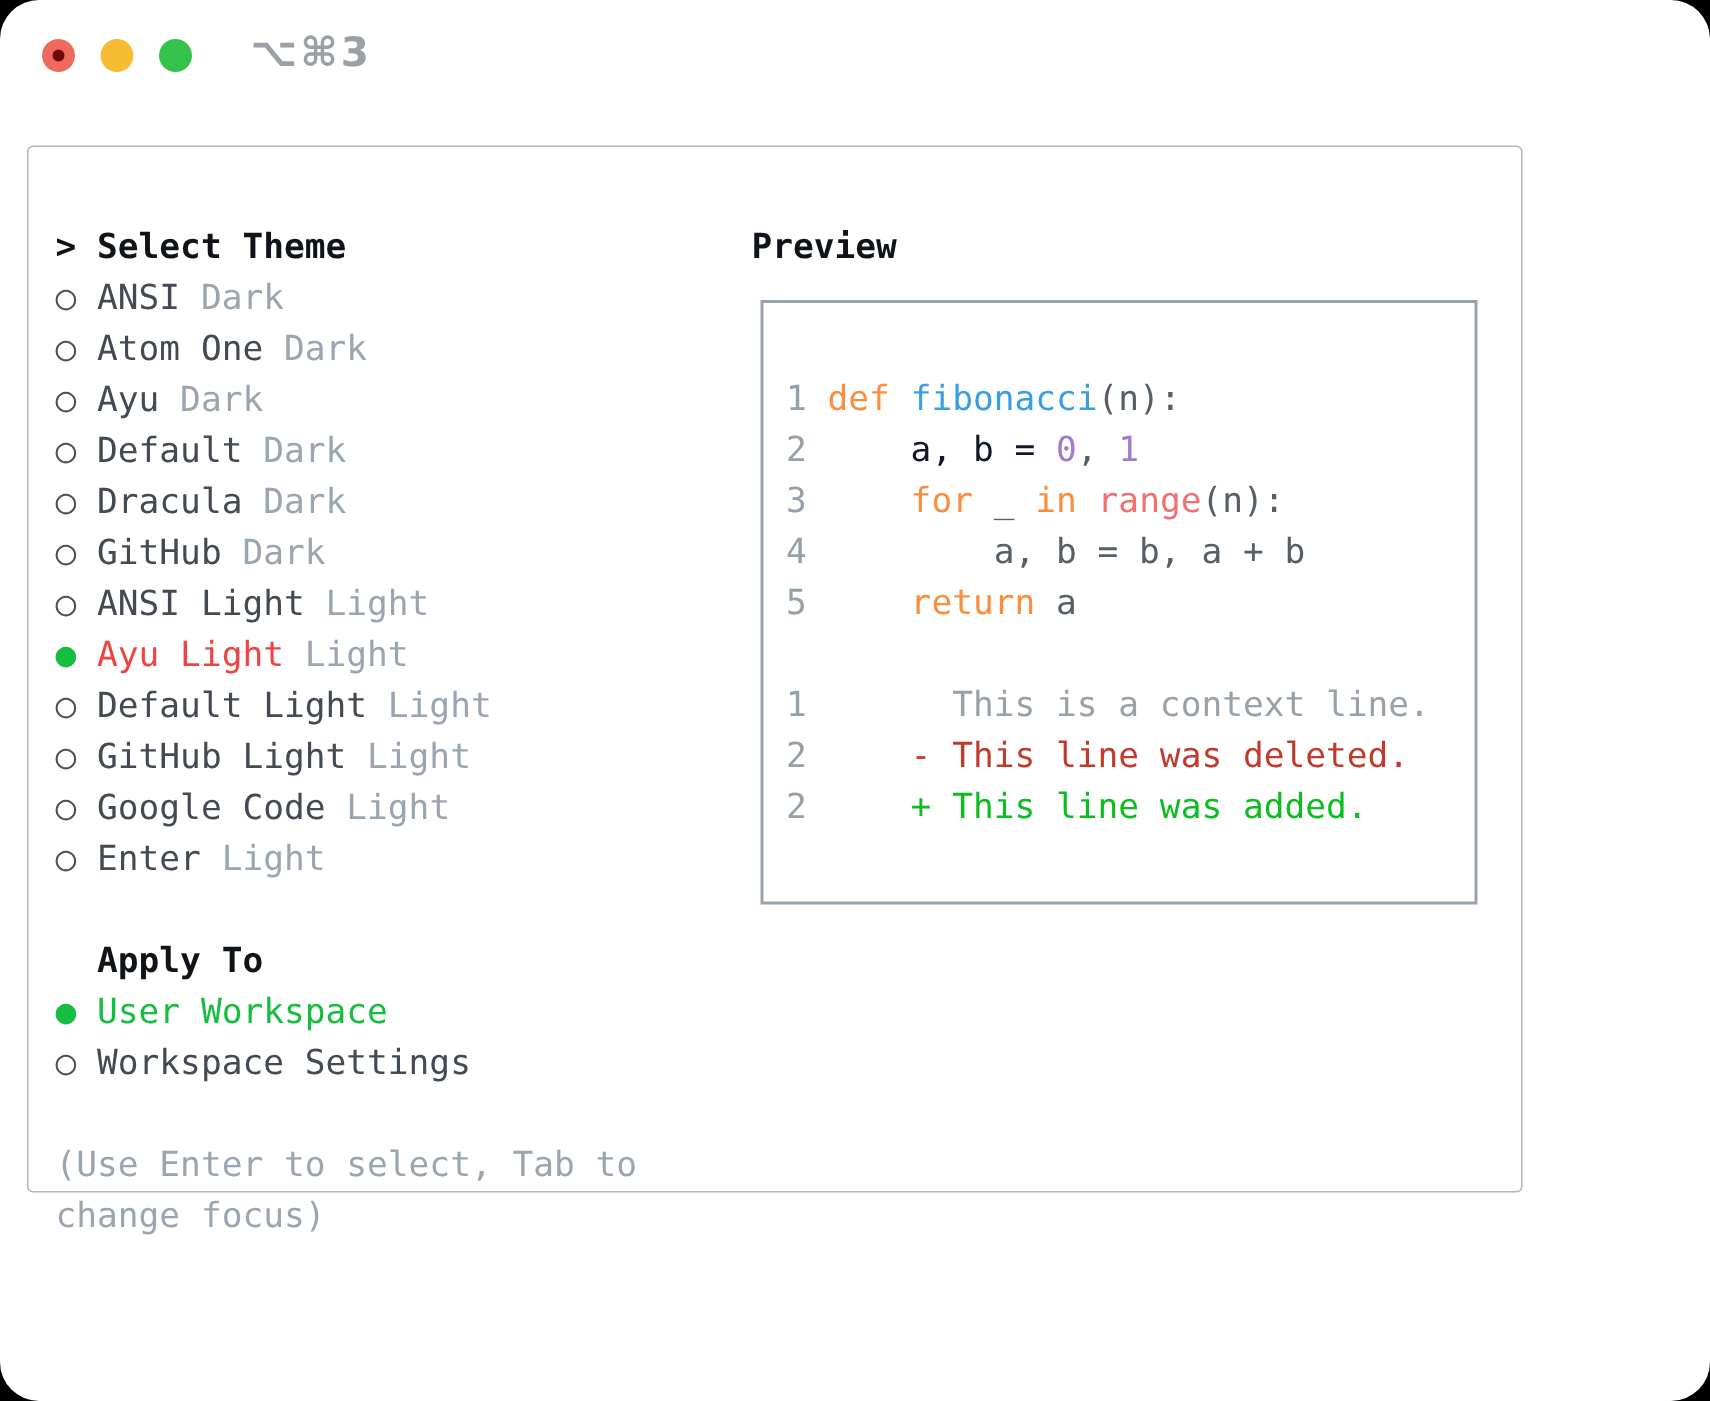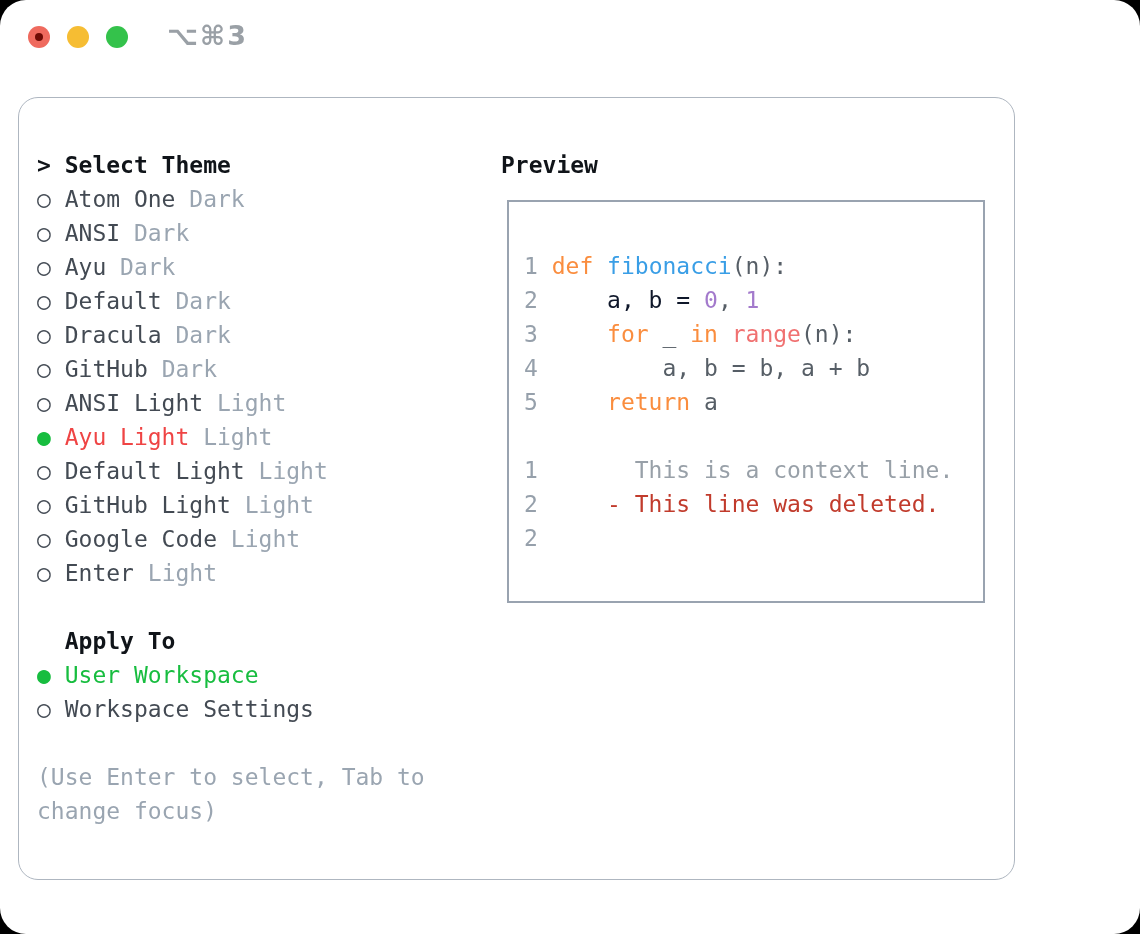--- a/index.html
+++ b/index.html
@@ -15,22 +15,22 @@
   .tl-red .dot{position:absolute;left:7px;top:7px;width:8px;height:8px;border-radius:50%;background:#6e0b05;}
   .tl-yellow{background:#f6bd33;}
   .tl-green{background:#34c24b;}
   .shortcut{
     position:absolute;left:167px;top:20px;
     font-family:"DejaVu Sans",sans-serif;font-weight:600;font-size:27px;
     color:#9aa0a6;letter-spacing:2px;
   }
   
   .window{
-    position:absolute;left:18px;top:97px;width:997px;height:783px;
-    border:1.5px solid #aeb6c0;border-radius:20px;background:#fff;box-sizing:border-box;padding-left:48px;
+    position:absolute;left:18px;top:97px;width:997px;height:698px;
+    border:1.5px solid #aeb6c0;border-radius:4px;background:#fff;box-sizing:border-box;padding-left:48px;
   }
   .leftcol{
     position:absolute;left:18px;top:50px;width:450px;
     font-size:23px;line-height:34px;color:#434a53;
   }
   .row{height:34px;line-height:34px;white-space:pre;}
   .marker{display:inline-block;width:2ch;color:#4a515a;}
   .hdr{font-weight:700;color:#101419;}
   .hdr .marker{color:#101419;font-weight:700;}
   .tag{color:#9aa5b1;}
@@ -62,22 +62,22 @@
     <div class="tl tl-yellow"></div>
     <div class="tl tl-green"></div>
   </div>
   <div class="shortcut">⌥⌘3</div>
 
   <div class="window">
 
     <div class="leftcol">
       <div class="row hdr"><span class="marker">&gt;</span><span>Select Theme</span></div>
       <div id="theme-rows">
+          <div class="row"><span class="marker">○</span><span>ANSI</span><span class="tag"> Dark</span></div>
           <div class="row"><span class="marker">○</span><span>Atom One</span><span class="tag"> Dark</span></div>
-          <div class="row"><span class="marker">○</span><span>ANSI</span><span class="tag"> Dark</span></div>
           <div class="row"><span class="marker">○</span><span>Ayu</span><span class="tag"> Dark</span></div>
           <div class="row"><span class="marker">○</span><span>Default</span><span class="tag"> Dark</span></div>
           <div class="row"><span class="marker">○</span><span>Dracula</span><span class="tag"> Dark</span></div>
           <div class="row"><span class="marker">○</span><span>GitHub</span><span class="tag"> Dark</span></div>
           <div class="row"><span class="marker">○</span><span>ANSI Light</span><span class="tag"> Light</span></div>
           <div class="row"><span class="marker" style="color: rgb(23, 189, 63);">●</span><span style="color: #ef4444;">Ayu Light</span><span class="tag"> Light</span></div>
           <div class="row"><span class="marker">○</span><span>Default Light</span><span class="tag"> Light</span></div>
           <div class="row"><span class="marker">○</span><span>GitHub Light</span><span class="tag"> Light</span></div>
           <div class="row"><span class="marker">○</span><span>Google Code</span><span class="tag"> Light</span></div>
           <div class="row"><span class="marker">○</span><span>Enter</span><span class="tag"> Light</span></div>
@@ -100,18 +100,18 @@
     <div class="preview-box">
       <div class="code" id="code-lines">
           <div class="cline"><span class="lnum" style="color: rgb(150, 160, 171);">1</span><span class="ctext"><span style="color: rgb(250, 141, 62);">def</span><span style="color: rgb(86, 94, 102);"> </span><span style="color: rgb(57, 158, 230);">fibonacci</span><span style="color: rgb(86, 94, 102);">(n):</span></span></div>
           <div class="cline"><span class="lnum" style="color: rgb(150, 160, 171);">2</span><span class="ctext"><span style="color: #0f172a;">    a, b = </span><span style="color: rgb(163, 122, 204);">0</span><span style="color: rgb(86, 94, 102);">, </span><span style="color: rgb(163, 122, 204);">1</span></span></div>
           <div class="cline"><span class="lnum" style="color: rgb(150, 160, 171);">3</span><span class="ctext"><span style="color: rgb(86, 94, 102);">    </span><span style="color: rgb(250, 141, 62);">for</span><span style="color: rgb(86, 94, 102);"> _ </span><span style="color: rgb(250, 141, 62);">in</span><span style="color: rgb(86, 94, 102);"> </span><span style="color: rgb(240, 113, 113);">range</span><span style="color: rgb(86, 94, 102);">(n):</span></span></div>
           <div class="cline"><span class="lnum" style="color: rgb(150, 160, 171);">4</span><span class="ctext"><span style="color: rgb(86, 94, 102);">        a, b = b, a + b</span></span></div>
           <div class="cline"><span class="lnum" style="color: rgb(150, 160, 171);">5</span><span class="ctext"><span style="color: rgb(86, 94, 102);">    </span><span style="color: rgb(250, 141, 62);">return</span><span style="color: rgb(86, 94, 102);"> a</span></span></div>
           <div class="cline"><span class="lnum" style="color: rgb(150, 160, 171);"></span><span class="ctext"></span></div>
           <div class="cline"><span class="lnum" style="color: rgb(150, 160, 171);">1</span><span class="ctext"><span style="color: rgb(152, 160, 168);">      This is a context line.</span></span></div>
           <div class="cline"><span class="lnum" style="color: rgb(150, 160, 171);">2</span><span class="ctext"><span style="color: rgb(193, 59, 44);">    - This line was deleted.</span></span></div>
-          <div class="cline"><span class="lnum" style="color: rgb(150, 160, 171);">2</span></div>
+          <div class="cline"><span class="lnum" style="color: rgb(150, 160, 171);">2</span><span class="ctext"><span style="color: rgb(12, 189, 31);">    + This line was added.</span></span></div>
         </div>
     </div>
 
   </div>
 </div>
 
 </body></html>

